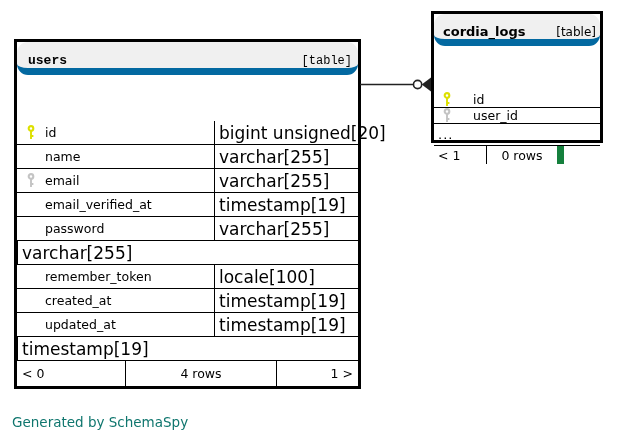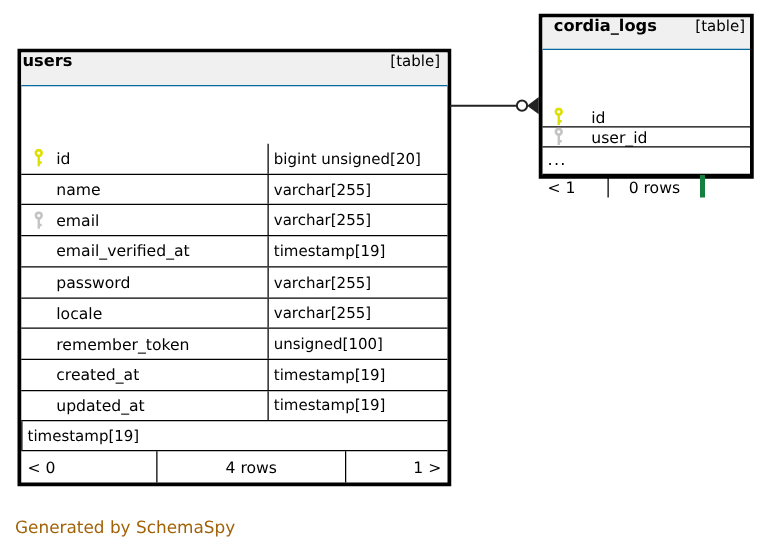--- a/index.html
+++ b/index.html
@@ -21,27 +21,28 @@
     background: #fff;
     border: 3px solid var(--border-color, #000);
     display: flex;
     flex-direction: column;
   }
   #users-table  { left: 14px;  top: 39px; width: 347px; height: 350px; }
   #cordia-table { left: 431px; top: 11px; width: 172px; height: 132px; }
 
   .thead {
     background: var(--header-bg, #f0f0f0);
-    border-bottom: 1px solid #0369a1;
+    border-bottom: 7px solid #0369a1;
     display: flex;
     justify-content: space-between;
-    align-items: flex-start;
+    align-items: flex-end;
     flex: 0 0 auto;
-  }
-  #users-table  .thead { height: 26px; padding: 0 6px 0 1px; }
+    border-radius: 11px;
+  }
+  #users-table  .thead { height: 26px; padding: 0 6px 0 11px; font-family: Liberation Mono, monospace; }
   #cordia-table .thead { height: 25px; padding: 0 4px 0 9px; }
   .tname { font-weight: bold; font-size: 13px; }
   .tbadge { font-size: 12px; }
 
   .tbody { flex: 1 1 auto; display: flex; flex-direction: column; margin-top: 46px; }
   .trow {
     flex: 1 1 auto;
     display: flex;
     align-items: stretch;
     min-height: 0;
@@ -64,21 +65,21 @@
   .keyslot.key-index  svg { visibility: visible; color: var(--fk-color, #c4c4c4); }
 
   .colname { font-size: 12.5px; white-space: nowrap; }
 
   .type-cell {
     flex: 1 1 auto;
     border-left: 1px solid #000;
     display: flex;
     align-items: center;
     padding-left: 4px;
-    font-size: 12px;
+    font-size: 17px;
     white-space: nowrap;
   }
 
   .ellipsis-row {
     flex: 0 0 21px;
     border-top: 1px solid #000;
     display: flex;
     align-items: center;
     padding-left: 4px;
     font-size: 13px;
@@ -94,36 +95,36 @@
   }
   #users-table  .tfoot { height: 25px; }
   #cordia-table .tfoot { height: 18px; }
   .fcell { display: flex; align-items: center; box-sizing: border-box; }
   #users-table  .fcell-left   { width: 108px; padding-left: 5px; }
   #users-table  .fcell-center { width: 152px; justify-content: center;
                                 border-left: 1px solid #000; border-right: 1px solid #000; }
   #users-table  .fcell-right  { flex: 1; justify-content: flex-end; padding-right: 5px; }
   #cordia-table .fcell-left   { width: 52px; padding-left: 4px; }
   #cordia-table .fcell-center { width: 78px; justify-content: center;
-                                border-left: 1px solid #000; border-right: 4px solid #15803d; }
+                                border-left: 1px solid #000; border-right: 7px solid #15803d; }
   #cordia-table .fcell-right  { flex: 1; }
 
   .connector-svg {
     position: absolute;
     left: 0; top: 0;
     pointer-events: none;
     color: var(--connector-color, #222);
   }
 
   .generated-note {
     position: absolute;
     left: 12px;
     top: 414px;
     font-size: 13.5px;
-    color: #a16207;
+    color: #0f766e;
   }
 </style>
 </head>
 <body>
 
 <div class="table-box" id="users-table">
   <div class="thead">
     <span class="tname">users</span>
     <span class="tbadge">[table]</span>
   </div>
@@ -188,43 +189,34 @@
               <circle cx="4" cy="3.4" r="2.3" fill="none" stroke="currentColor" stroke-width="2.1"></circle>
               <path d="M4 5.8 L4 14 M4 11 L6.4 11" stroke="currentColor" stroke-width="1.9" fill="none"></path>
             </svg>
           </span>
         <span class="colname">password</span>
       </div>
       <div class="type-cell">varchar[255]</div>
     </div>
 
     <div class="trow">
-      <div class="name-cell">
-        <span class="keyslot">
-            <svg width="8" height="15" viewBox="0 0 8 15">
-              <circle cx="4" cy="3.4" r="2.3" fill="none" stroke="currentColor" stroke-width="2.1"></circle>
-              <path d="M4 5.8 L4 14 M4 11 L6.4 11" stroke="currentColor" stroke-width="1.9" fill="none"></path>
-            </svg>
-          </span>
-        <span class="colname">locale</span>
-      </div>
       <div class="type-cell">varchar[255]</div>
     </div>
 
     <div class="trow">
       <div class="name-cell">
         <span class="keyslot">
             <svg width="8" height="15" viewBox="0 0 8 15">
               <circle cx="4" cy="3.4" r="2.3" fill="none" stroke="currentColor" stroke-width="2.1"></circle>
               <path d="M4 5.8 L4 14 M4 11 L6.4 11" stroke="currentColor" stroke-width="1.9" fill="none"></path>
             </svg>
           </span>
         <span class="colname">remember_token</span>
       </div>
-      <div class="type-cell">unsigned[100]</div>
+      <div class="type-cell">locale[100]</div>
     </div>
 
     <div class="trow">
       <div class="name-cell">
         <span class="keyslot">
             <svg width="8" height="15" viewBox="0 0 8 15">
               <circle cx="4" cy="3.4" r="2.3" fill="none" stroke="currentColor" stroke-width="2.1"></circle>
               <path d="M4 5.8 L4 14 M4 11 L6.4 11" stroke="currentColor" stroke-width="1.9" fill="none"></path>
             </svg>
           </span>

